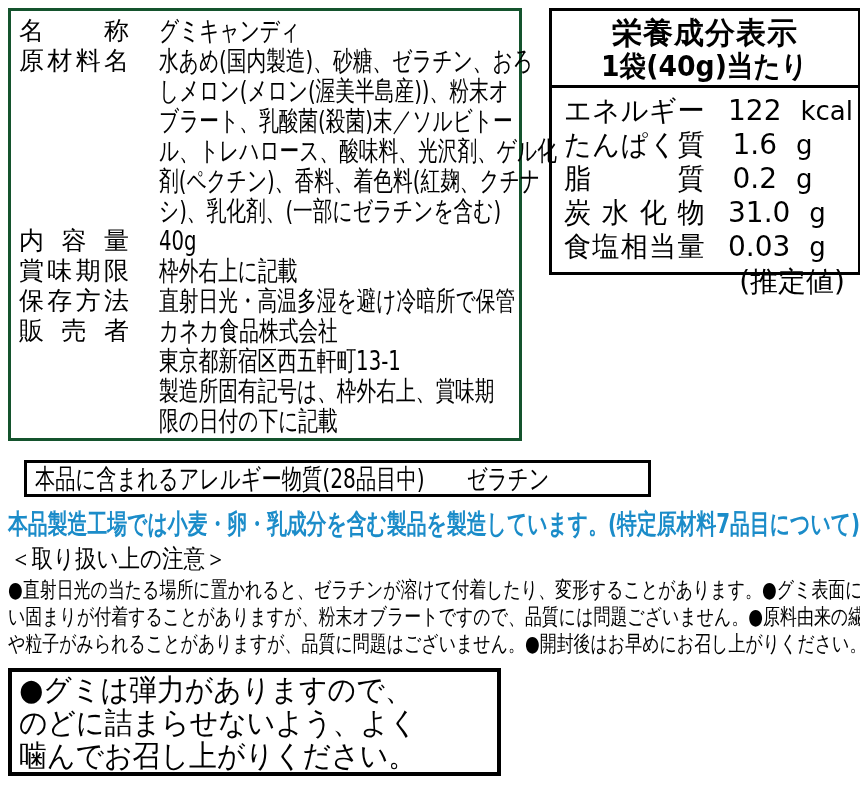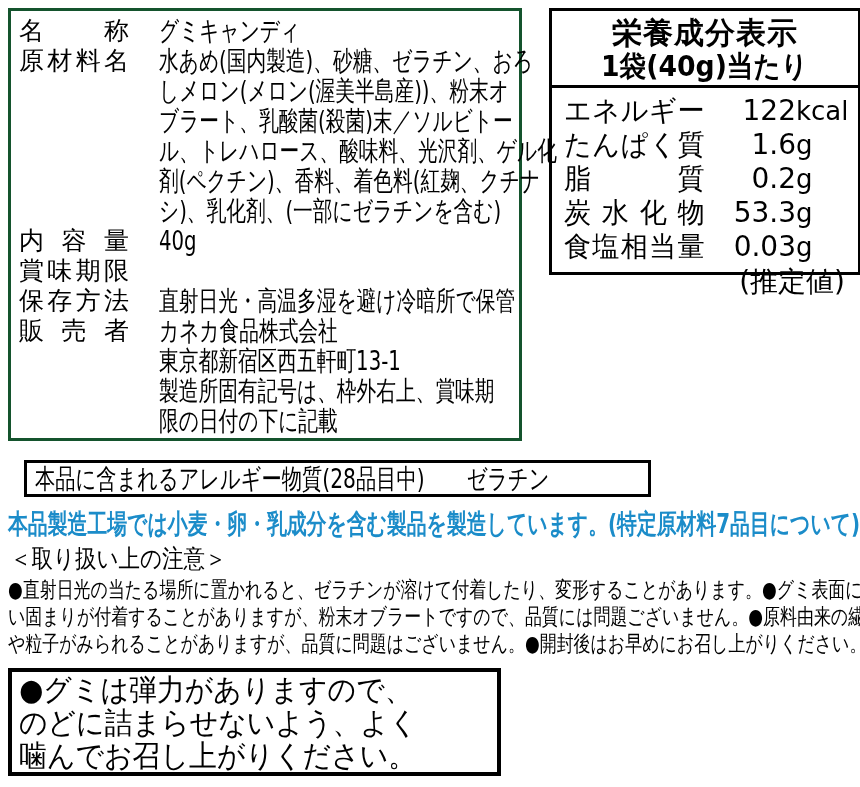--- a/index.html
+++ b/index.html
@@ -19,21 +19,21 @@
   .spec-value{margin-left:30px;font-size:27px;line-height:30px;min-width:0;}
   .spec-line{white-space:nowrap;transform:scaleX(0.73);transform-origin:0 50%;}
 
   
   .nut-box{left:533px;top:8px;width:312px;border:3px solid #000;box-sizing:border-box;margin-left:16px;}
   .nut-header{text-align:center;padding:5px 0 3px;border-bottom:3px solid #000;}
   .nut-title{font-size:30px;line-height:34px;font-weight:bold;letter-spacing:1px;}
   .nut-sub{display:inline-block;font-size:29px;line-height:32px;font-weight:bold;
     white-space:nowrap;transform:scaleX(0.92);transform-origin:50% 50%;}
   .nut-body{padding:6px 10px 8px 12px;}
-  .nut-row{display:flex;align-items:baseline;font-size:28px;line-height:33px;}
+  .nut-row{display:flex;align-items:baseline;font-size:28px;line-height:33px;gap:19px;}
   .nut-label{flex:none;width:145px;text-align:justify;text-align-last:justify;
     transform:scaleX(0.97);transform-origin:0 50%;}
   .nut-value{flex:1;text-align:right;}
   .nut-unit{flex:none;width:52px;text-align:left;font-size:26px;}
   .nut-note{left:533px;top:266px;width:312px;text-align:right;font-size:28px;line-height:32px;}
 
   
   .allergy-box{left:24px;top:460px;width:627px;height:37px;border:3px solid #000;
     box-sizing:border-box;display:flex;align-items:center;padding-left:8px;overflow:visible;}
   .allergy-inner{white-space:nowrap;font-size:27px;transform:scaleX(0.75);transform-origin:0 50%;}
@@ -79,20 +79,23 @@
     </div>
   </div>
   <div class="spec-row">
     <div class="spec-label">内容量</div>
     <div class="spec-value">
       <div class="spec-line">40g</div>
     </div>
   </div>
   <div class="spec-row">
     <div class="spec-label">賞味期限</div>
+    <div class="spec-value">
+      <div class="spec-line">枠外右上に記載</div>
+    </div>
   </div>
   <div class="spec-row">
     <div class="spec-label">保存方法</div>
     <div class="spec-value">
       <div class="spec-line">直射日光・高温多湿を避け冷暗所で保管</div>
     </div>
   </div>
   <div class="spec-row">
     <div class="spec-label">販売者</div>
     <div class="spec-value">
@@ -120,21 +123,21 @@
       <div class="nut-value">1.6</div>
       <div class="nut-unit">g</div>
     </div>
     <div class="nut-row">
       <div class="nut-label">脂質</div>
       <div class="nut-value">0.2</div>
       <div class="nut-unit">g</div>
     </div>
     <div class="nut-row">
       <div class="nut-label">炭水化物</div>
-      <div class="nut-value">53.3</div>
+      <div class="nut-value">31.0</div>
       <div class="nut-unit">g</div>
     </div>
     <div class="nut-row">
       <div class="nut-label">食塩相当量</div>
       <div class="nut-value">0.03</div>
       <div class="nut-unit">g</div>
     </div>
   </div>
 </div>
 <div class="abs nut-note">(推定値)</div>

